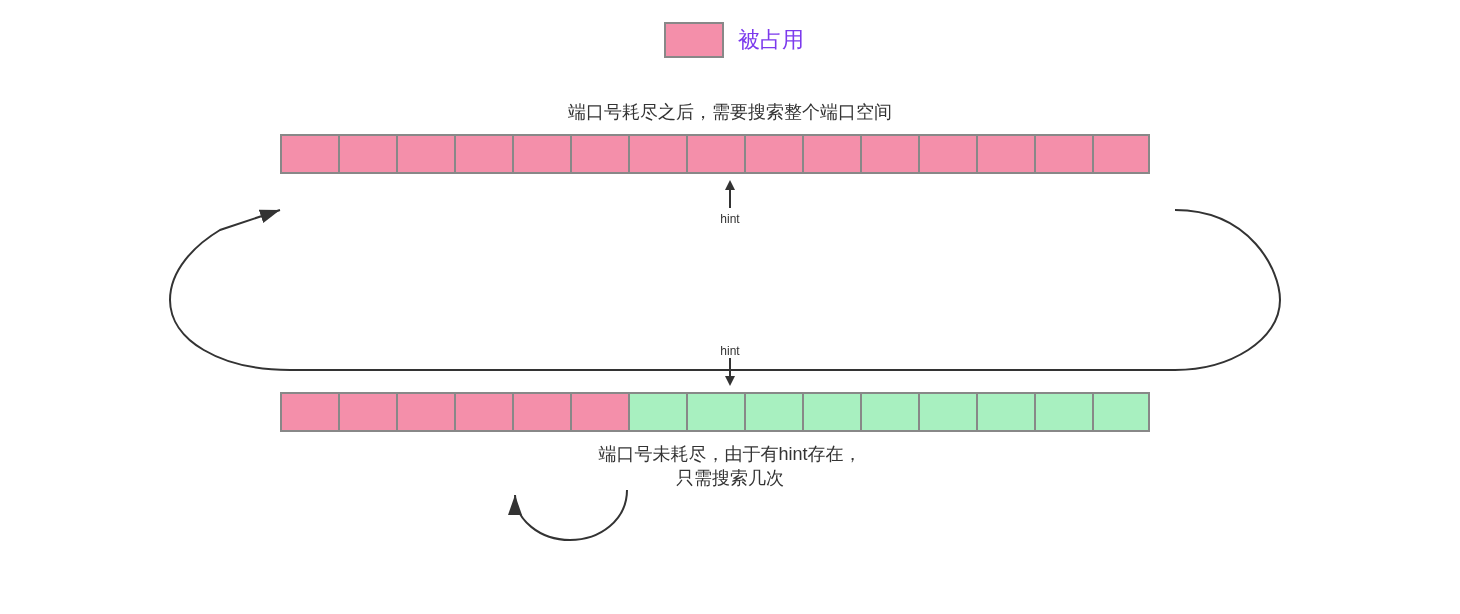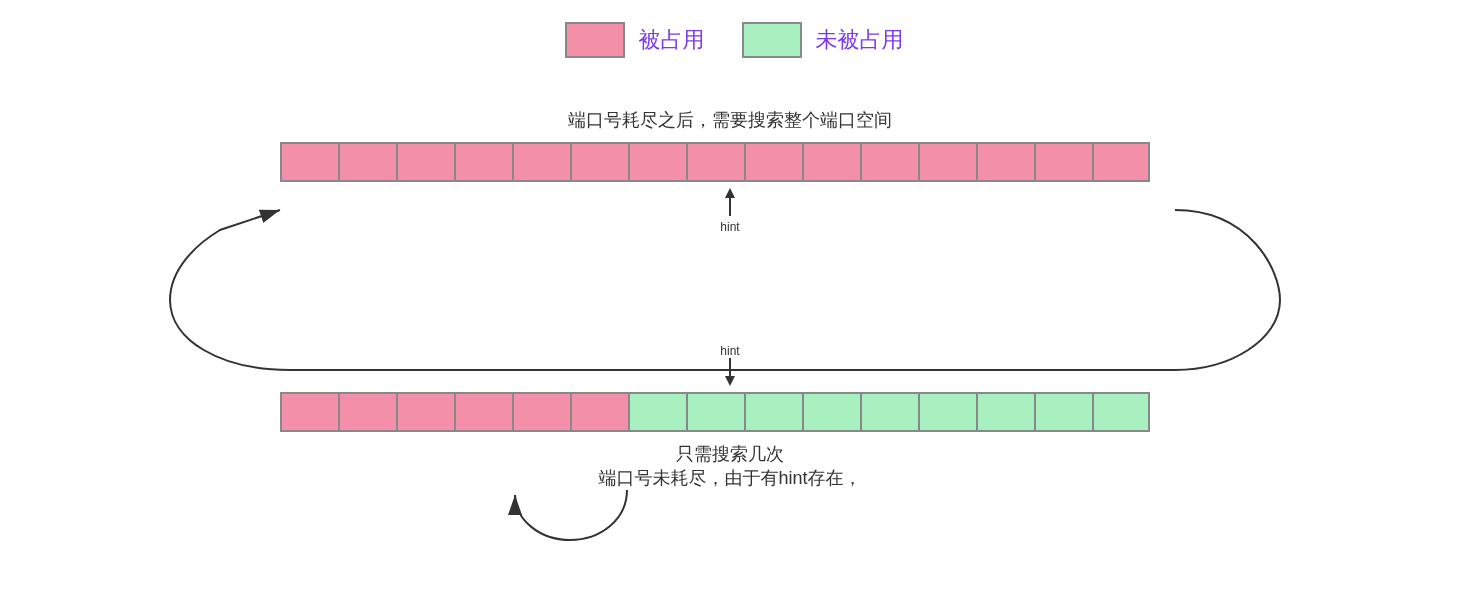--- a/index.html
+++ b/index.html
@@ -45,21 +45,21 @@
 
     .legend-label {
       font-size: 22px;
       color: #7c3aed;
       font-weight: 500;
     }
 
     
     .top-diagram {
       position: absolute;
-      top: 108px;
+      top: 100px;
       left: 50%;
       transform: translateX(-50%);
       width: 900px;
     }
 
     .top-label {
       text-align: center;
       font-size: 18px;
       color: #333;
       margin-bottom: 10px;
@@ -133,24 +133,20 @@
     }
   </style>
 </head>
 <body>
 
 <div class="legend">
   <div class="legend-item">
     <div class="legend-box occupied"></div>
     <span class="legend-label">被占用</span>
   </div>
-  <div class="legend-item">
-    <div class="legend-box free"></div>
-    <span class="legend-label">未被占用</span>
-  </div>
 </div>
 
 <div class="top-diagram">
   <div class="top-label">端口号耗尽之后，需要搜索整个端口空间</div>
   <div class="port-row" id="top-port-row">
 
   <div class="port-cell occupied"></div>
       <div class="port-cell occupied"></div>
       <div class="port-cell occupied"></div>
       <div class="port-cell occupied"></div>
@@ -197,22 +193,22 @@
       <div class="port-cell free"></div>
       <div class="port-cell free"></div>
       <div class="port-cell free"></div>
       <div class="port-cell free"></div>
       <div class="port-cell free"></div>
       <div class="port-cell free"></div>
       <div class="port-cell free"></div>
       <div class="port-cell free"></div>
     </div>
   <div style="text-align:center; margin-top:10px;">
+    <div style="font-size:18px;color:#333;">端口号未耗尽，由于有hint存在，</div>
     <div style="font-size:18px;color:#333;">只需搜索几次</div>
-    <div style="font-size:18px;color:#333;">端口号未耗尽，由于有hint存在，</div>
   </div>
 </div>
 
 <svg class="svg-overlay">
 
   <defs>
     <marker id="arrowhead" markerWidth="10" markerHeight="7" refX="10" refY="3.5" orient="auto">
       <polygon points="0 0, 10 3.5, 0 7" fill="#333"></polygon>
     </marker>
   </defs>

